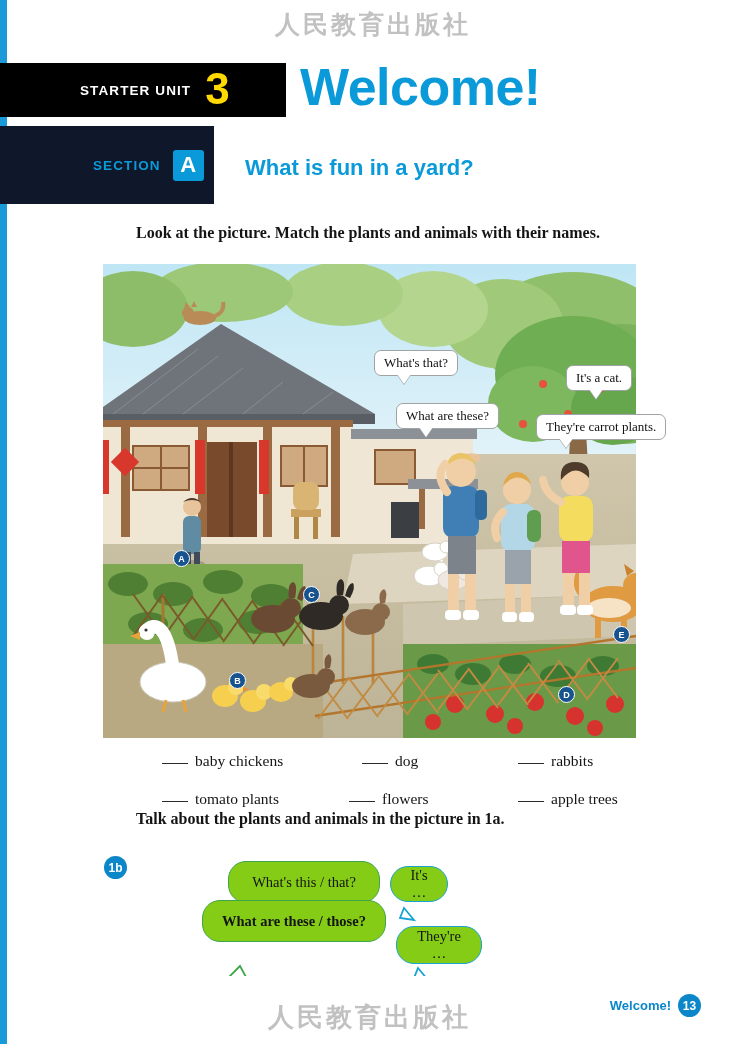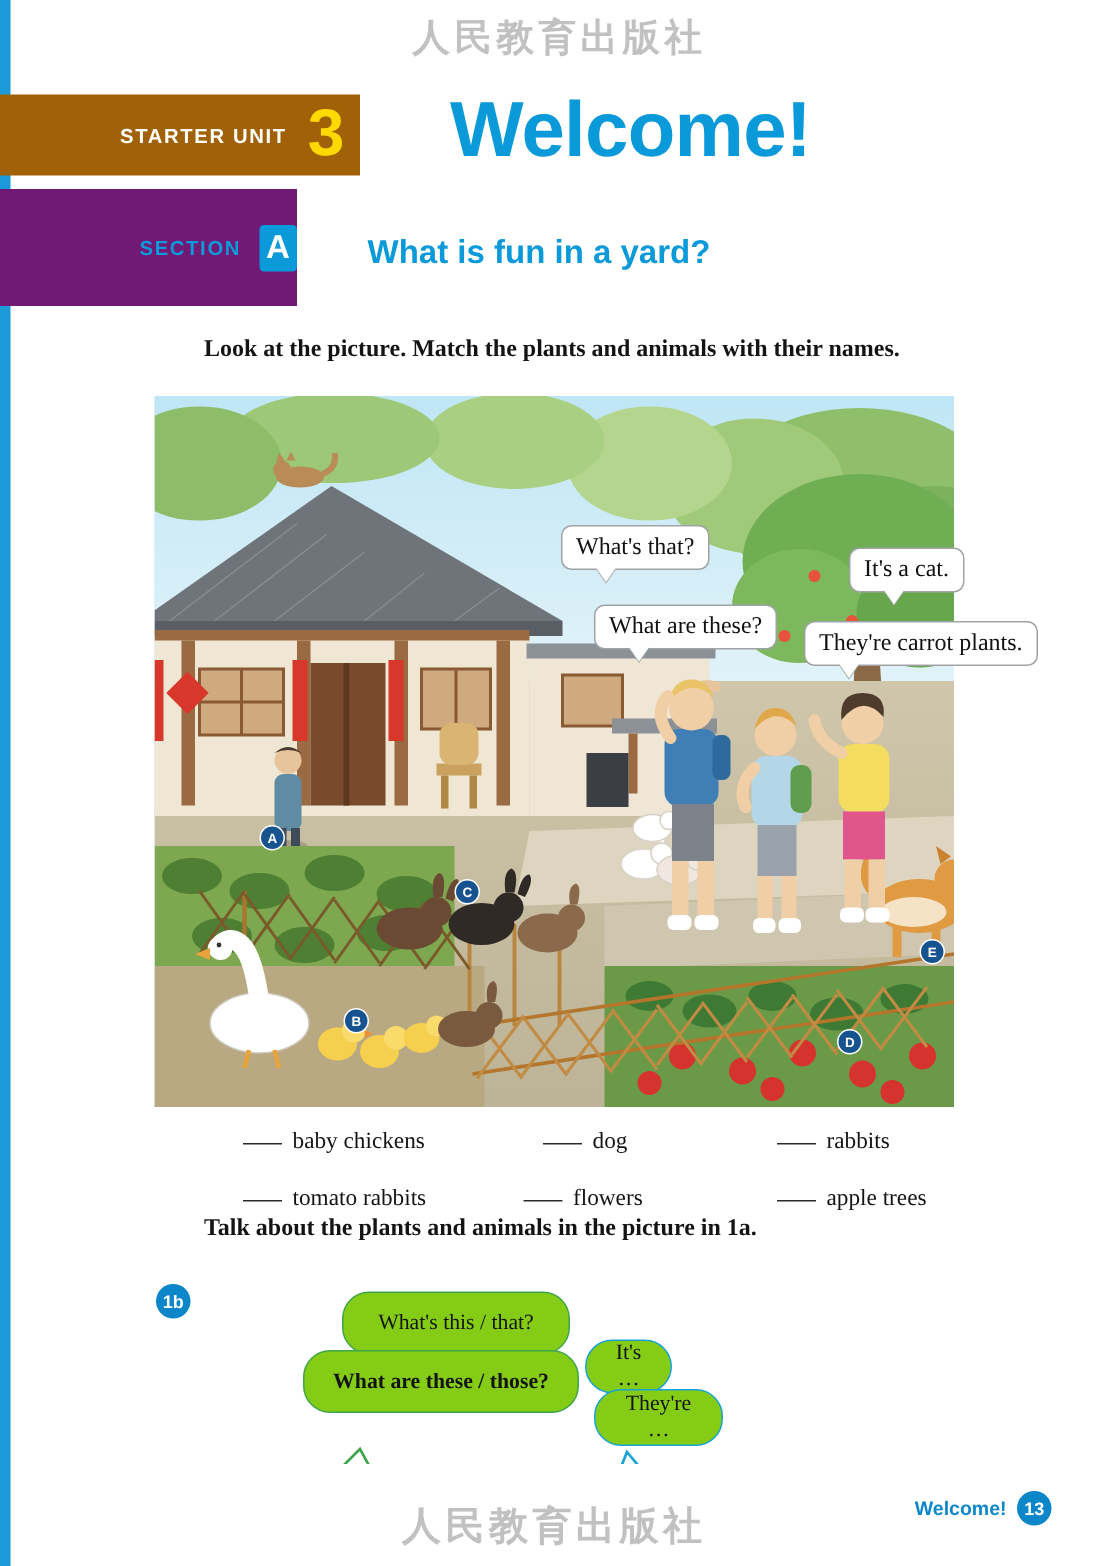--- a/index.html
+++ b/index.html
@@ -32,22 +32,22 @@
     font-weight: bold;
     white-space: nowrap;
   }
   .watermark.top { left: 275px; top: 8px; }
   .watermark.bottom { left: 268px; top: 1000px; font-size: 26px; }
 
   
   .unit-bar {
     position: absolute;
     left: 0; top: 63px;
-    width: 240px; height: 54px;
-    background: #a16207;
+    width: 286px; height: 54px;
+    background: #000000;
     display: flex;
     align-items: center;
   }
   .unit-bar .unit-label {
     color: #ffffff;
     font-family: "Liberation Sans", sans-serif;
     font-weight: bold;
     font-size: 13.5px;
     letter-spacing: 1.1px;
     margin-left: 80px;
@@ -67,22 +67,22 @@
     color: #0b9ad9;
     font-family: "Liberation Sans", sans-serif;
     font-weight: bold;
     font-size: 52px;
     letter-spacing: -0.5px;
   }
 
   .section-bar {
     position: absolute;
     left: 0; top: 126px;
-    width: 198px; height: 78px;
-    background: #701a75;
+    width: 214px; height: 78px;
+    background: #0f172a;
     display: flex;
     align-items: center;
   }
   .section-bar .section-label {
     color: #0b9ad9;
     font-family: "Liberation Sans", sans-serif;
     font-weight: bold;
     font-size: 13.5px;
     letter-spacing: 1.1px;
     margin-left: 93px;
@@ -153,21 +153,21 @@
     font-size: 9px;
     display: flex; align-items: center; justify-content: center;
   }
 
   .bubble {
     position: absolute;
     background: #ffffff;
     border: 1px solid #9fa3a6;
     border-radius: 7px;
     font-family: "Liberation Serif", serif;
-    font-size: 16px;
+    font-size: 13px;
     color: #111;
     padding: 5px 9px;
     white-space: nowrap;
     line-height: 1.1;
   }
   .bubble:after {
     content: "";
     position: absolute;
     width: 0; height: 0;
     border-left: 7px solid transparent;
@@ -519,39 +519,39 @@
 <div class="word-item" style="left:162px; top:752px;">
   <span class="blank"></span><span>baby chickens</span>
 </div>
 <div class="word-item" style="left:362px; top:752px;">
   <span class="blank"></span><span>dog</span>
 </div>
 <div class="word-item" style="left:518px; top:752px;">
   <span class="blank"></span><span>rabbits</span>
 </div>
 <div class="word-item" style="left:162px; top:790px;">
-  <span class="blank"></span><span>tomato rabbits</span>
+  <span class="blank"></span><span>tomato plants</span>
 </div>
 <div class="word-item" style="left:349px; top:790px;">
   <span class="blank"></span><span>flowers</span>
 </div>
 <div class="word-item" style="left:518px; top:790px;">
   <span class="blank"></span><span>apple trees</span>
 </div>
 
 <div class="task-badge" id="task1b-badge">1b</div>
 <div class="task-text" id="task1b-text">Talk about the plants and animals in the picture in 1a.</div>
 
 <svg width="739" height="120" style="position:absolute; left:0; top:856px;">
   <path d="M260 49 l-14 14 l20 -3 z" fill="#ffffff" stroke="#3fa54a" stroke-width="1.8"></path>
   <path d="M404 52 l10 12 l-14 -2 z" fill="#ffffff" stroke="#19a3d4" stroke-width="1.8"></path>
   <path d="M240 110 l-14 14 l20 -3 z" fill="#ffffff" stroke="#3fa54a" stroke-width="1.8"></path>
   <path d="M418 112 l10 12 l-14 -2 z" fill="#ffffff" stroke="#19a3d4" stroke-width="1.8"></path>
 </svg>
 
 <div class="sb green" style="left:228px; top:861px; width:152px; height:42px;">What's this / that?</div>
-<div class="sb blue" style="left:390px; top:893px; width:58px;  height:36px;">It's …</div>
+<div class="sb blue" style="left:390px; top:866px; width:58px;  height:36px;">It's …</div>
 <div class="sb green" style="left:202px; top:900px; width:184px; height:42px;font-weight:bold;">What are these / those?</div>
 <div class="sb blue" style="left:396px; top:926px; width:86px;  height:38px;">They're …</div>
 
 <div class="watermark bottom">人民教育出版社</div>
 <div class="footer-label">Welcome!</div>
 <div class="footer-page">13</div>
 
 </body></html>

